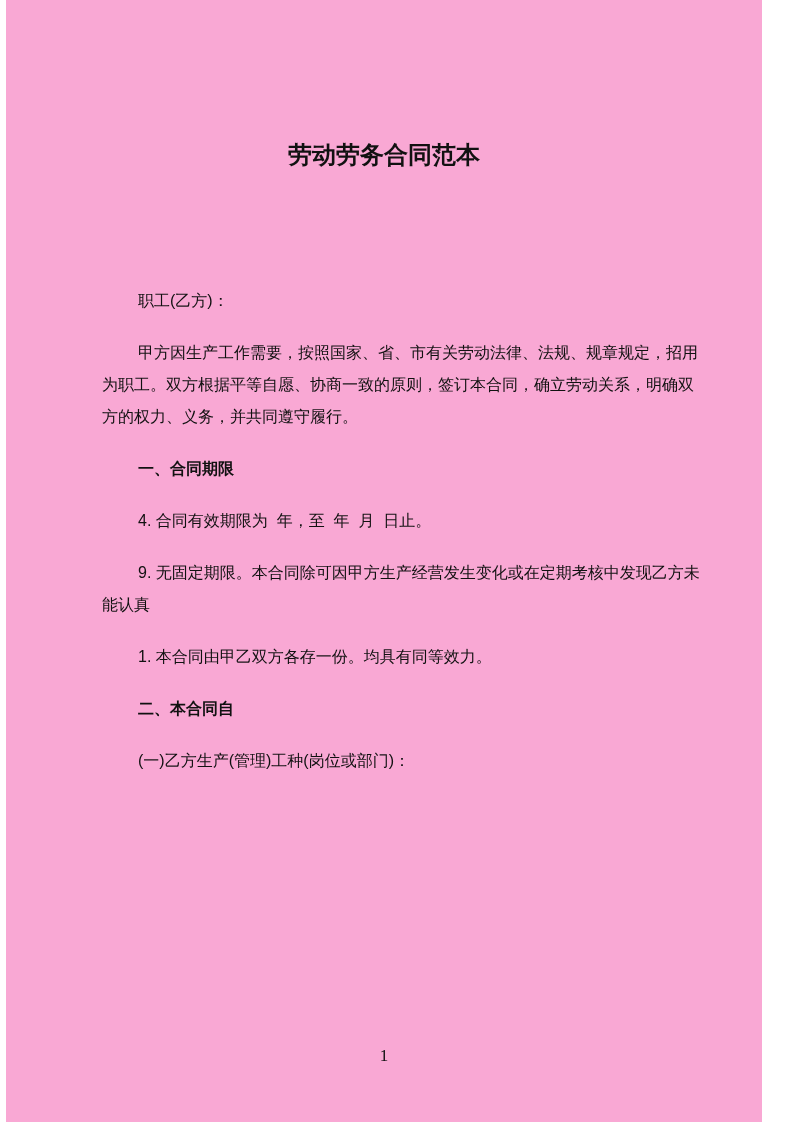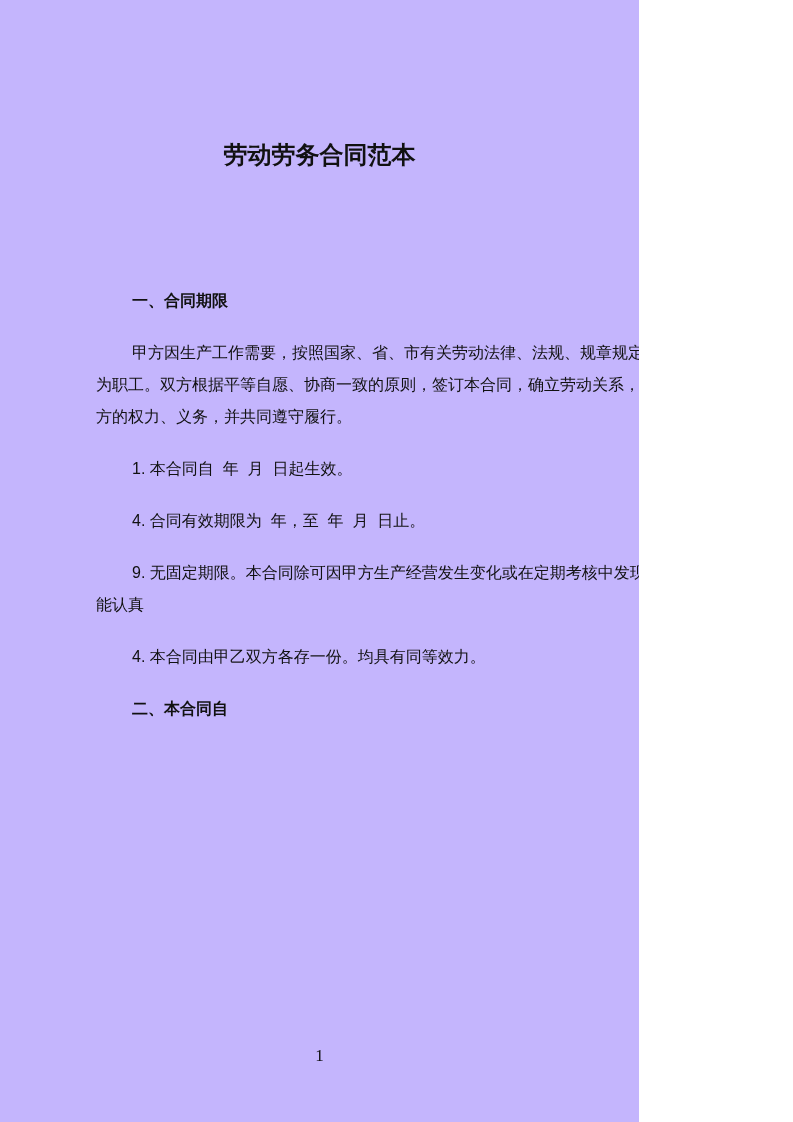--- a/index.html
+++ b/index.html
@@ -2,26 +2,27 @@
 <html><head>
 <meta charset="utf-8">
 <style>
   html, body {
     margin: 0;
     padding: 0;
     background: #ffffff;
   }
   .page {
     position: relative;
-    width: 639px;
+    width: 756px;
     height: 1122px;
-    background: #c4b5fd;
+    background: #f9a8d4;
     color: #111111;
     font-family: "Liberation Sans", "DejaVu Sans", sans-serif;
     overflow: hidden;
+    margin-left: 6px;
   }
   .doc-title {
     margin: 139px 0 114px 0;
     font-size: 24px;
     font-weight: bold;
     line-height: 32px;
     text-align: center;
     color: #111111;
   }
   .doc-body {
@@ -55,25 +56,26 @@
     color: #111111;
   }
 </style>
 </head>
 <body>
 
 <div class="page">
   <h1 class="doc-title">劳动劳务合同范本</h1>
 
   <div class="doc-body" id="paragraphs">
+      <p class="para">职工(乙方)：</p>
+      <p class="para">甲方因生产工作需要，按照国家、省、市有关劳动法律、法规、规章规定，招用为职工。双方根据平等自愿、协商一致的原则，签订本合同，确立劳动关系，明确双方的权力、义务，并共同遵守履行。</p>
       <p class="para heading">一、合同期限</p>
-      <p class="para">甲方因生产工作需要，按照国家、省、市有关劳动法律、法规、规章规定，招用为职工。双方根据平等自愿、协商一致的原则，签订本合同，确立劳动关系，明确双方的权力、义务，并共同遵守履行。</p>
-      <p class="para">1. 本合同自  年  月  日起生效。</p>
       <p class="para">4. 合同有效期限为  年，至  年  月  日止。</p>
       <p class="para">9. 无固定期限。本合同除可因甲方生产经营发生变化或在定期考核中发现乙方未能认真</p>
-      <p class="para">4. 本合同由甲乙双方各存一份。均具有同等效力。</p>
+      <p class="para">1. 本合同由甲乙双方各存一份。均具有同等效力。</p>
       <p class="para heading">二、本合同自</p>
+      <p class="para">(一)乙方生产(管理)工种(岗位或部门)：</p>
     </div>
 
   <div class="footer">
     <span class="page-number">1</span>
   </div>
 </div>
 
 </body></html>

